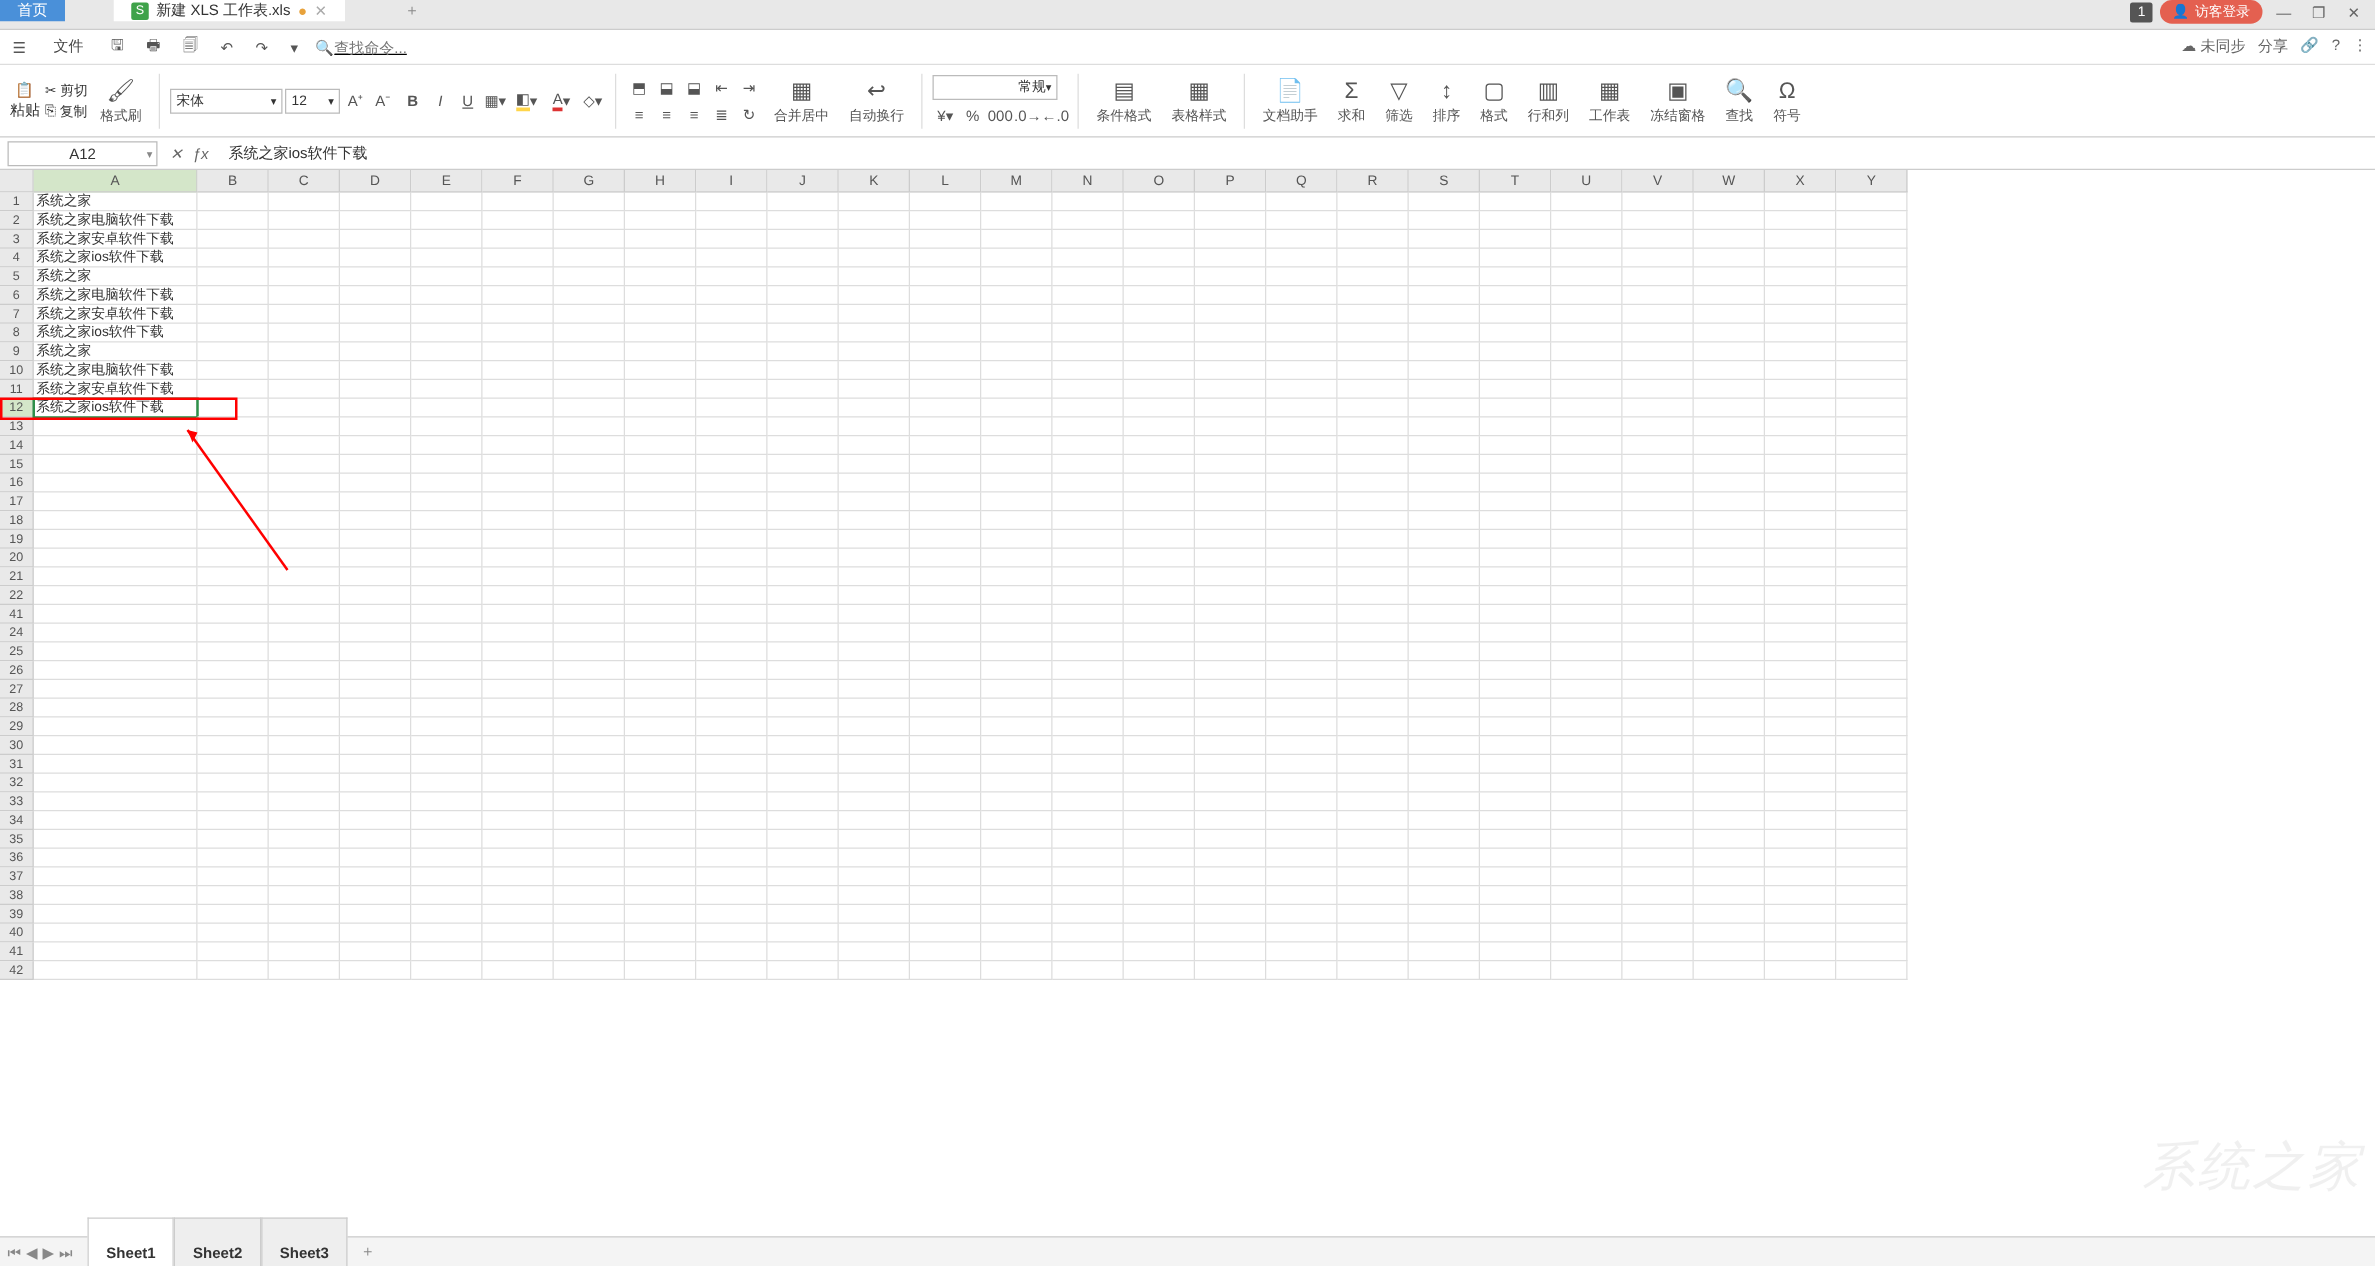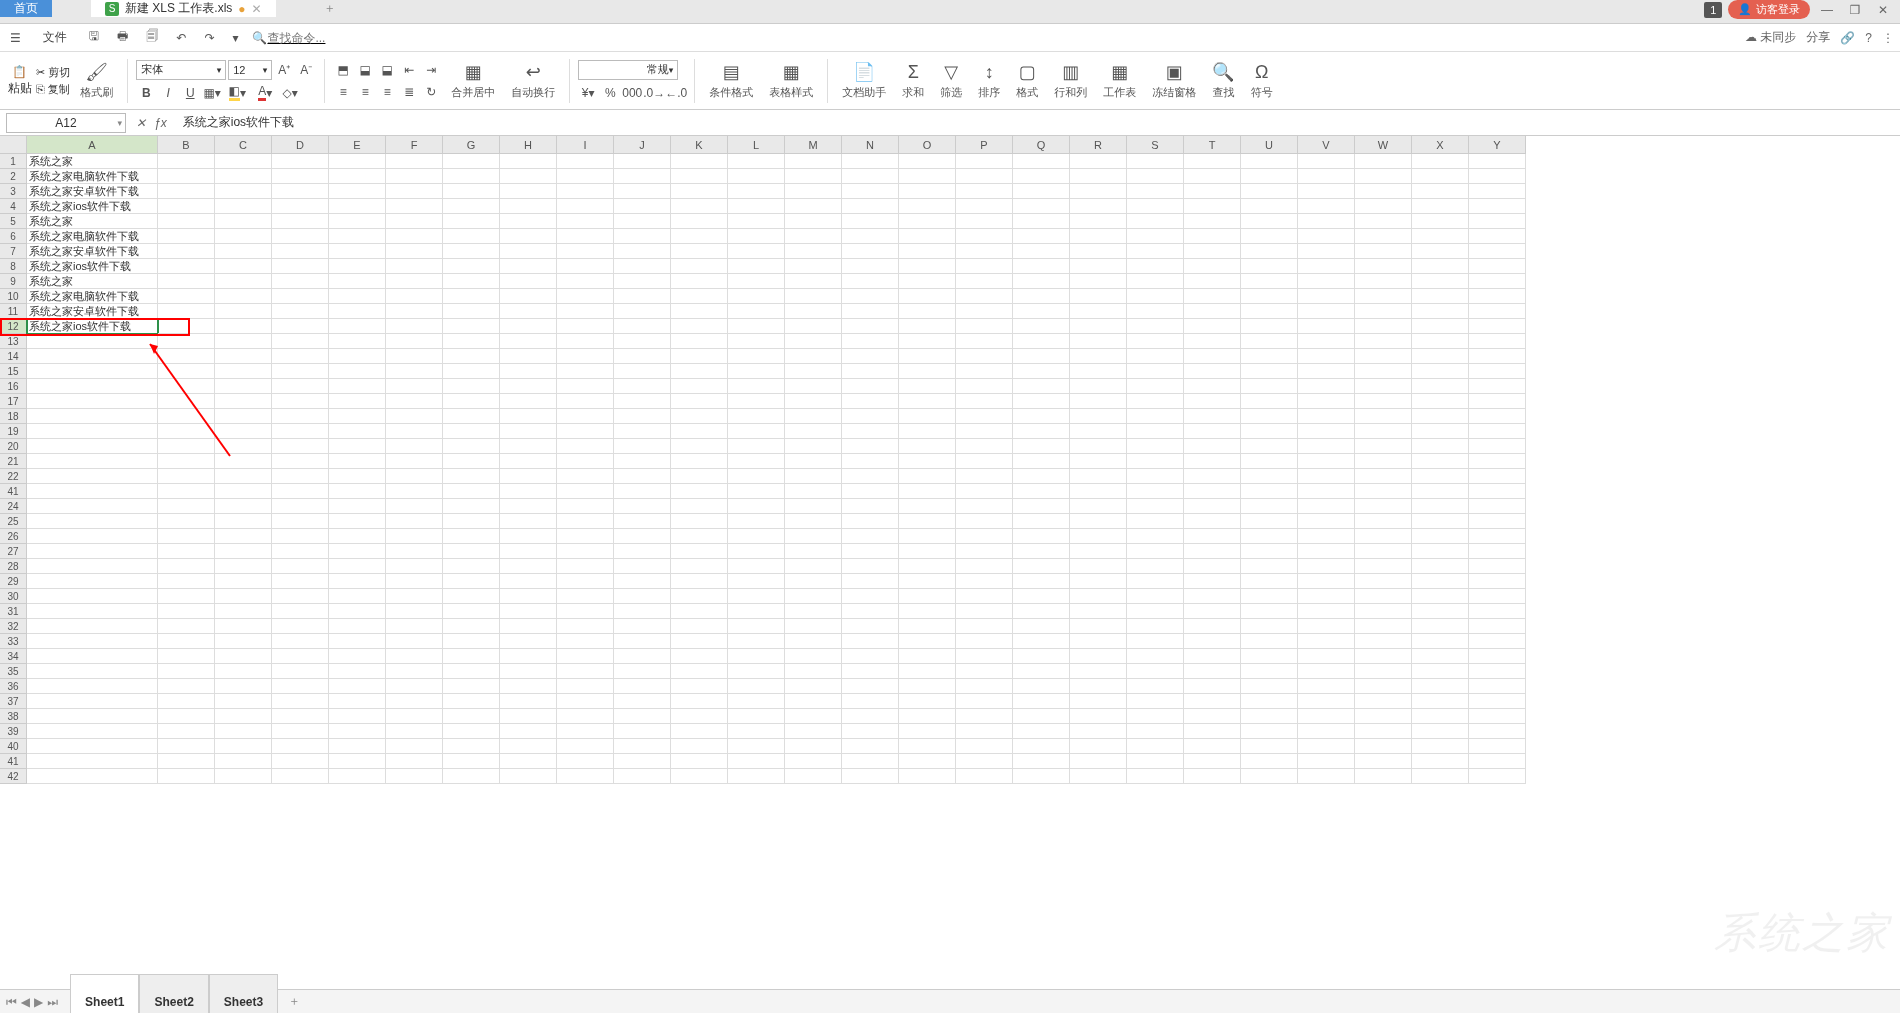--- a/index.html
+++ b/index.html
@@ -17,31 +17,31 @@
 .badge-login { background:#e46050; color:#fff; padding:2px 10px; border-radius:10px; font-size:11px; display:flex; align-items:center; gap:4px; }
 .win-btn { width:22px; text-align:center; color:#666; cursor:pointer; }
 
 
 .menubar { height:28px; display:flex; align-items:center; padding:0 6px; gap:10px; border-bottom:1px solid #ddd; }
 .menubar .icon-btn { padding:2px 4px; color:#555; cursor:pointer; }
 .menubar .mitem { padding:2px 8px; cursor:pointer; color:#444; }
 .menubar .mitem.active { background:#3fa24a; color:#fff; border-radius:10px; padding:2px 12px; }
 .menubar .search { display:flex; align-items:center; color:#888; }
 .menubar .search input { border:none; outline:none; font-size:12px; width:90px;text-decoration:underline; }
-.menubar .rside { margin-left:auto; display:flex; align-items:center; gap:10px; color:#666; }
+.menubar .rside { margin-left:auto; display:flex; align-items:flex-start; gap:10px; color:#666; }
 
 
 .ribbon { height:58px; display:flex; align-items:center; padding:0 8px; border-bottom:1px solid #ccc; gap:4px; }
 .rgroup { display:flex; flex-direction:column; align-items:center; justify-content:center; padding:0 6px; font-size:11px; color:#555; gap:2px; }
 .rgroup .ricon { font-size:18px; color:#555; }
 .rsep { width:1px; height:44px; background:#ddd; margin:0 4px; }
 .clip-col { display:flex; flex-direction:column; gap:2px; }
 .clip-row { display:flex; align-items:center; gap:3px; font-size:11px; cursor:pointer; }
 .paste-block{ display:flex; flex-direction:column; align-items:center; gap:1px; cursor:pointer;}
-.font-block { display:flex; flex-direction:column; gap:4px; }
+.font-block { display:flex; flex-direction:row; gap:4px; }
 .font-row { display:flex; gap:2px; align-items:center; }
 .font-sel { border:1px solid #bbb; height:20px; font-size:11px; display:flex; align-items:center; padding:0 4px; background:#fff; }
 .icnbtn { width:20px; height:18px; display:flex; align-items:center; justify-content:center; cursor:pointer; color:#555; border:1px solid transparent; }
 .align-block { display:flex; flex-direction:column; gap:4px; }
 .num-block { display:flex; flex-direction:column; gap:4px; }
 .num-sel { border:1px solid #bbb; height:20px; font-size:11px; width:100px; display:flex; align-items:center; padding:0 4px; justify-content:flex-end;}
 
 
 .fbar { height:26px; display:flex; align-items:center; border-bottom:1px solid #ccc; }
 .namebox { width:120px; border:1px solid #bbb; margin:2px 0 2px 6px; height:20px; display:flex; align-items:center; justify-content:center; font-size:12px; position:relative; }

